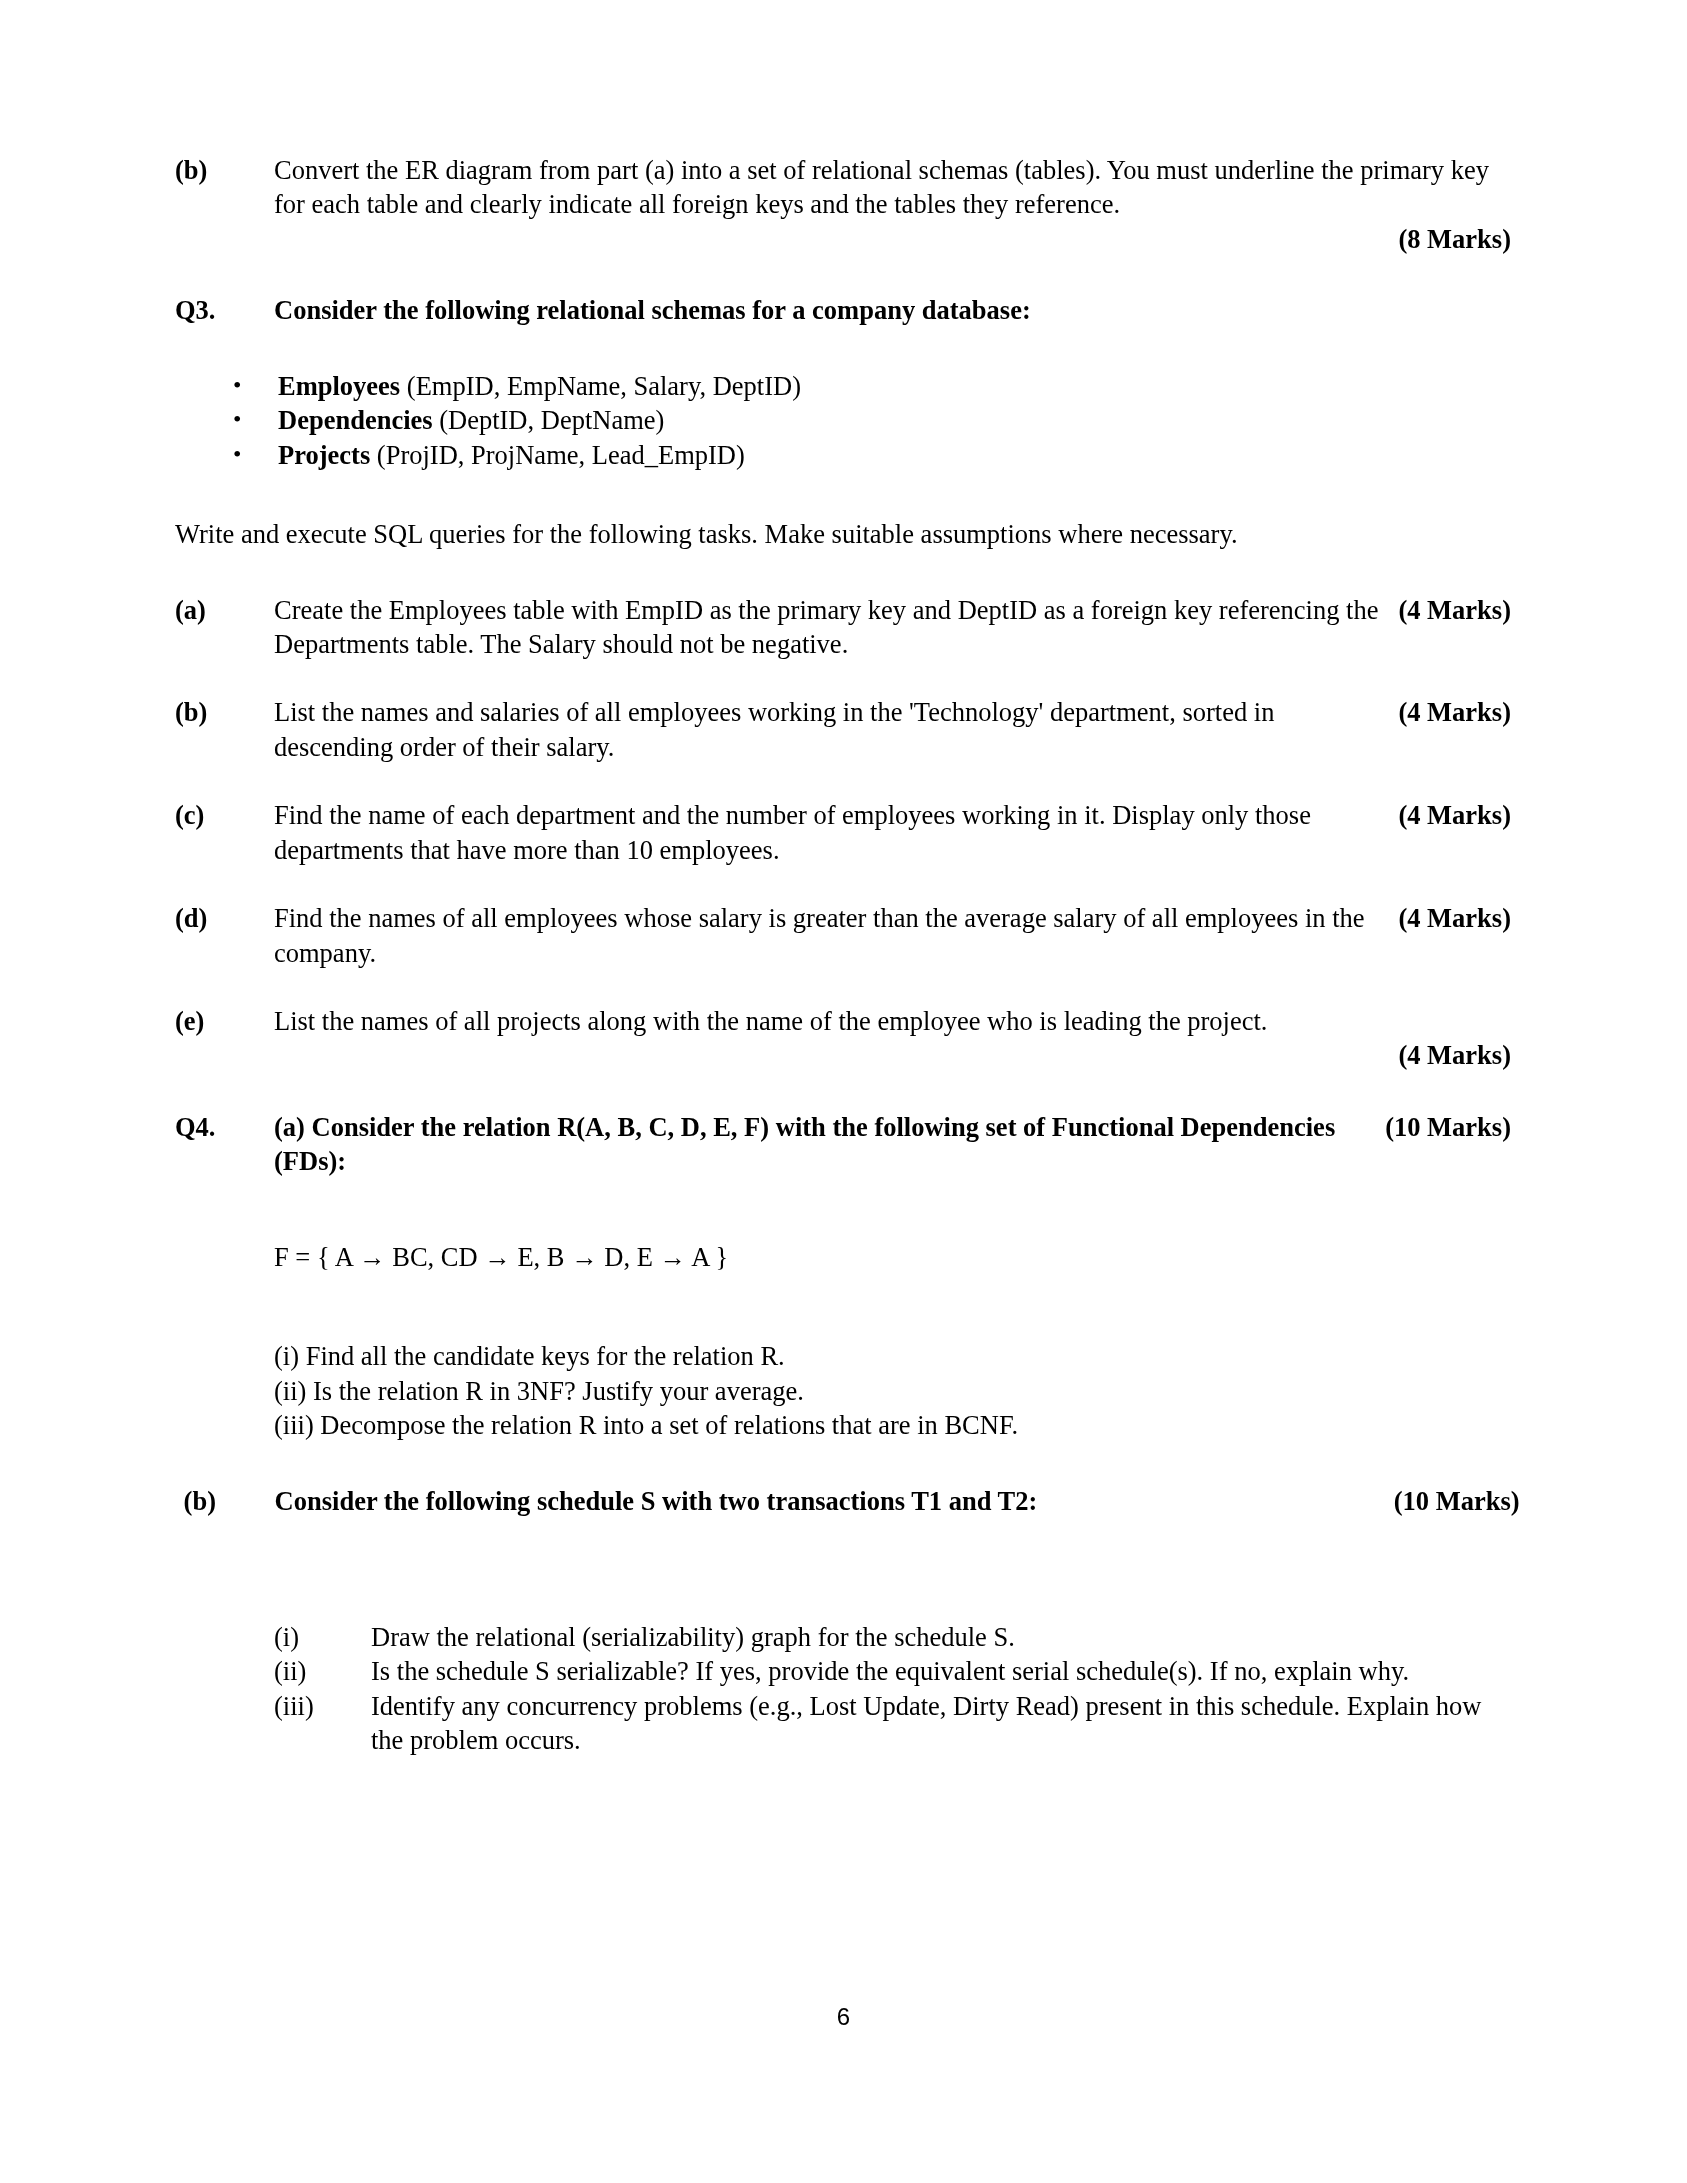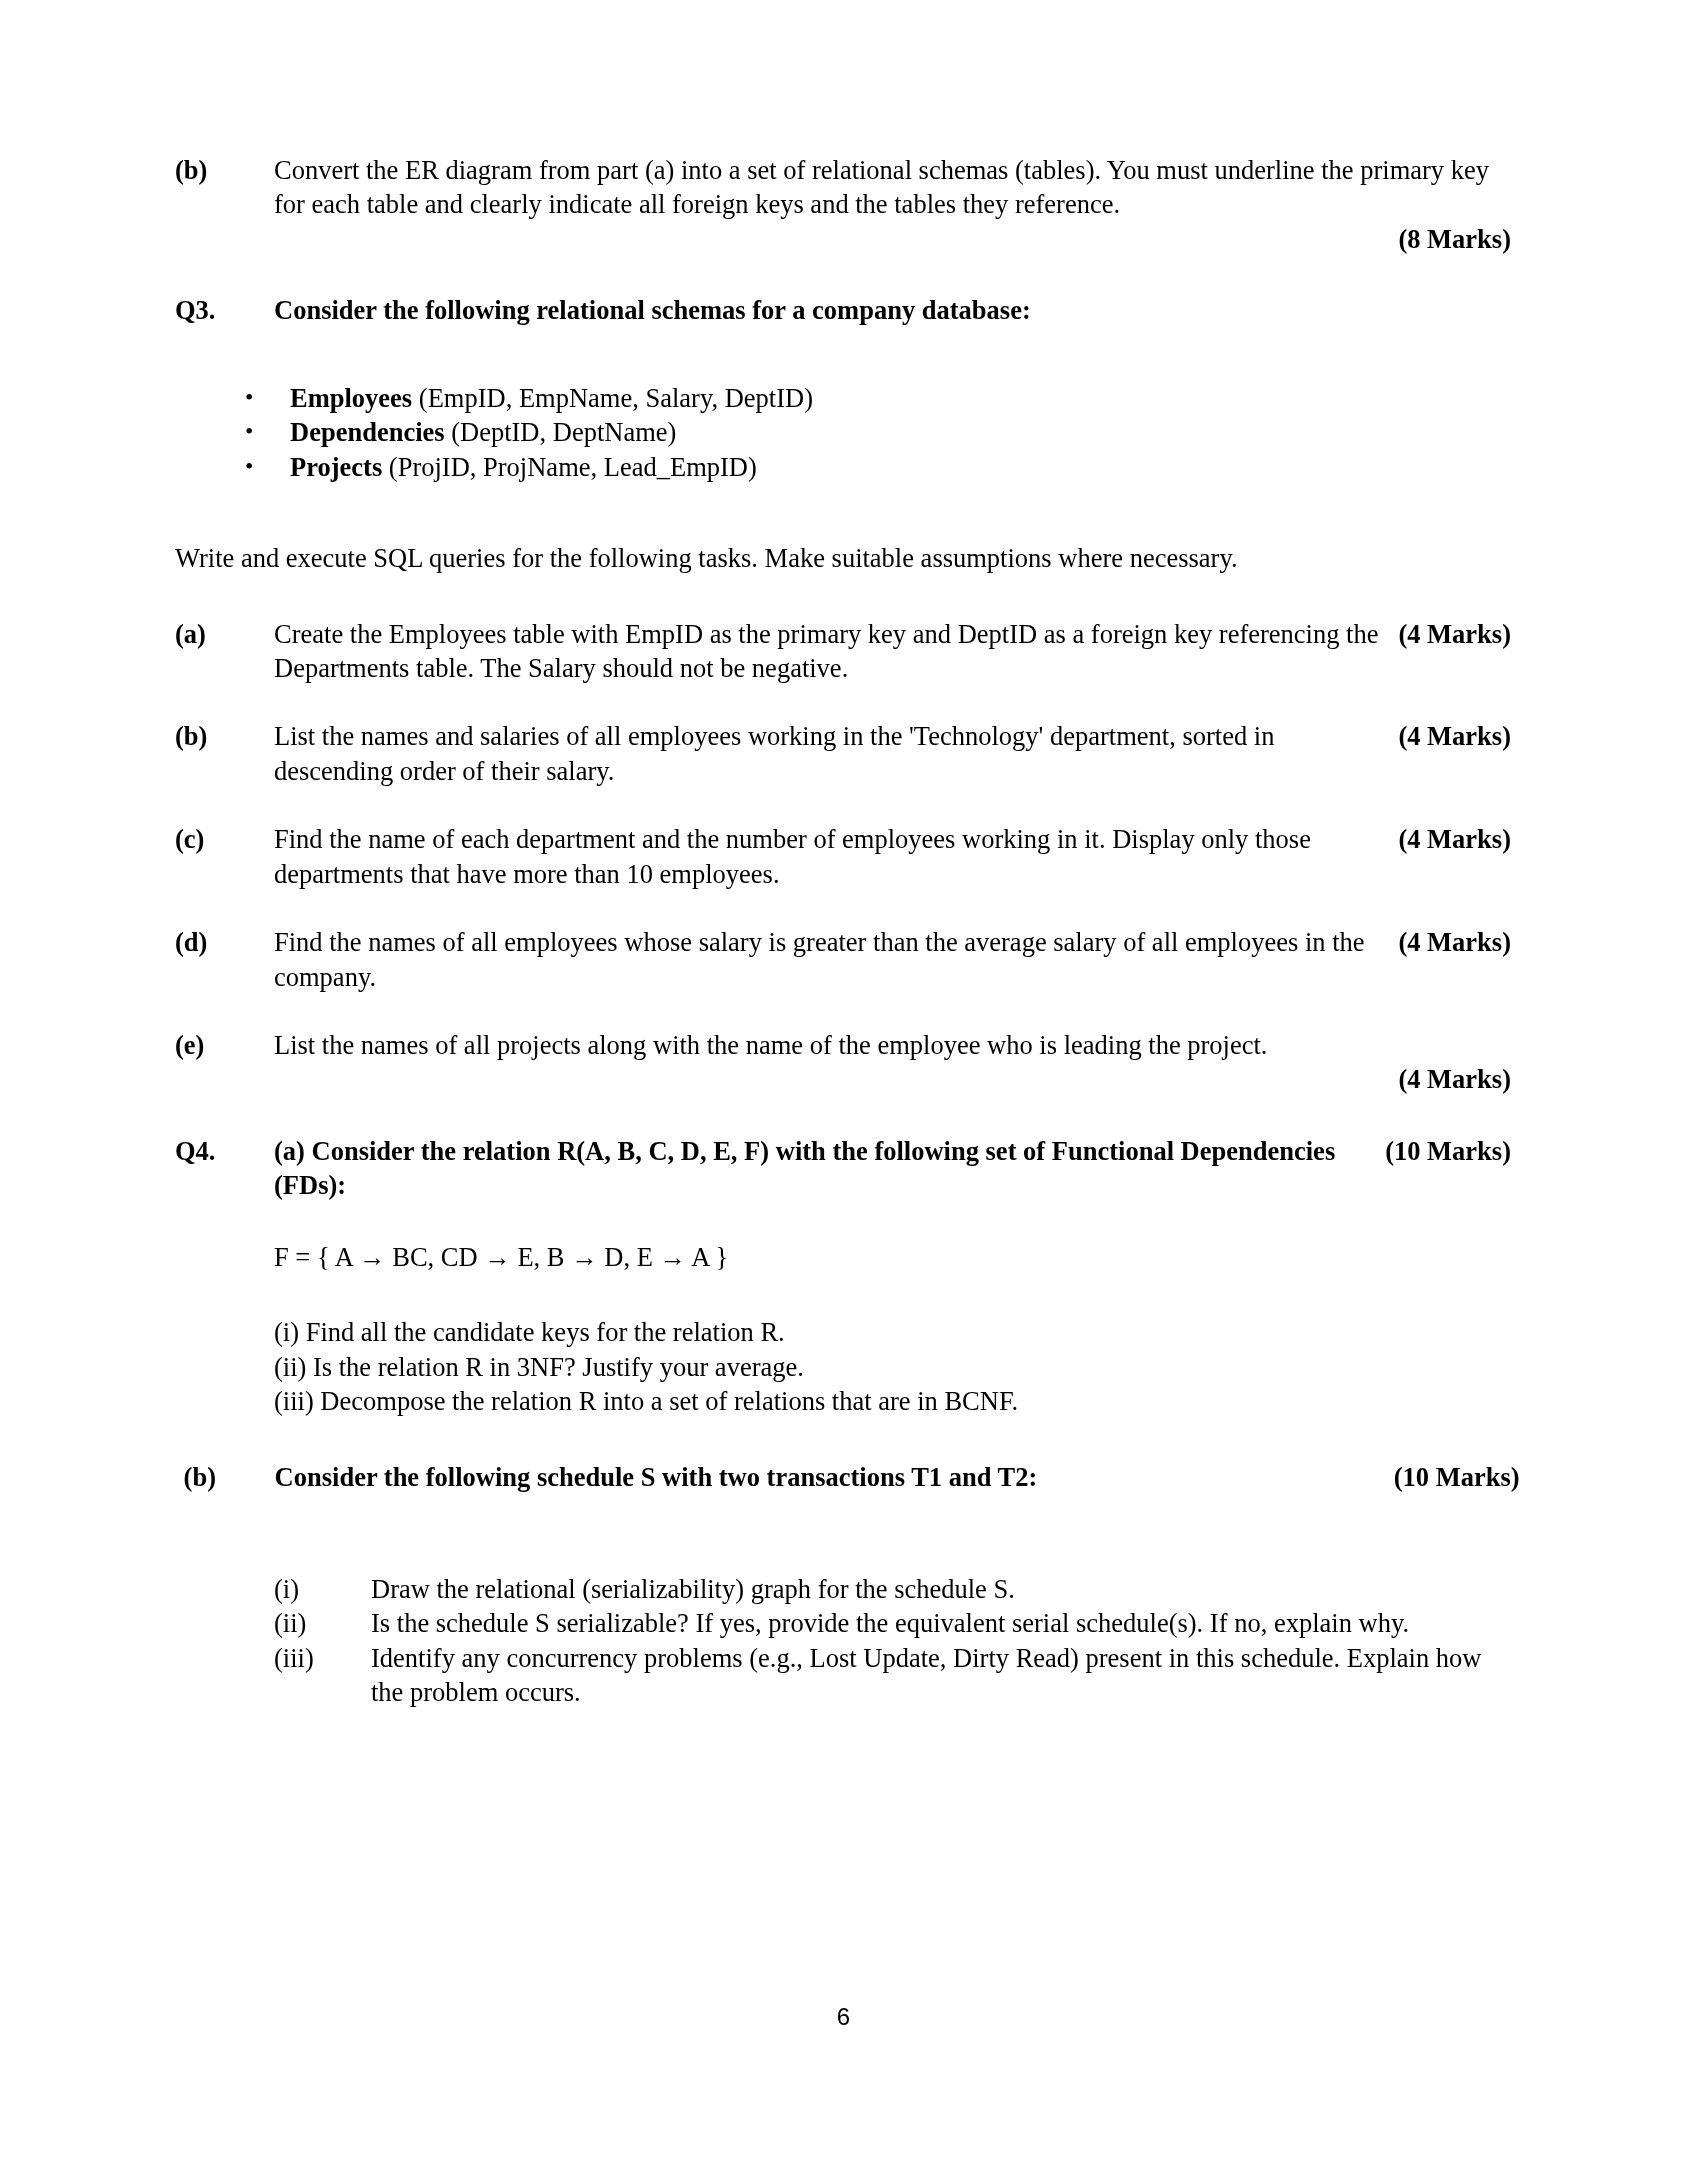--- a/index.html
+++ b/index.html
@@ -52,21 +52,21 @@
     text-align: right;
     font-weight: bold;
   }
   .gap-md { height: 34px; }
   .gap-lg { height: 37px; }
   .gap-xl { height: 41px; }
 
   
   .schema-list {
     list-style: none;
-    margin: 16px;
+    margin: 4px;
     padding: 0;
   }
   .schema-list li {
     position: relative;
     padding-left: 99px;
     line-height: 1.30;
   }
   .schema-list li::before {
     content: "\2022";
     position: absolute;
@@ -92,20 +92,21 @@
     width: 97px;
   }
   .roman-text {
     flex: 1 1 auto;
     min-width: 0;
   }
 
   
   .indent-body {
     margin-left: 99px;
+    margin-top: 24px;
   }
   .indent-body .ln { line-height: 1.30; }
 
   
   .page-number {
     position: absolute;
     left: 0;
     right: 0;
     top: 2003px;
     text-align: center;

